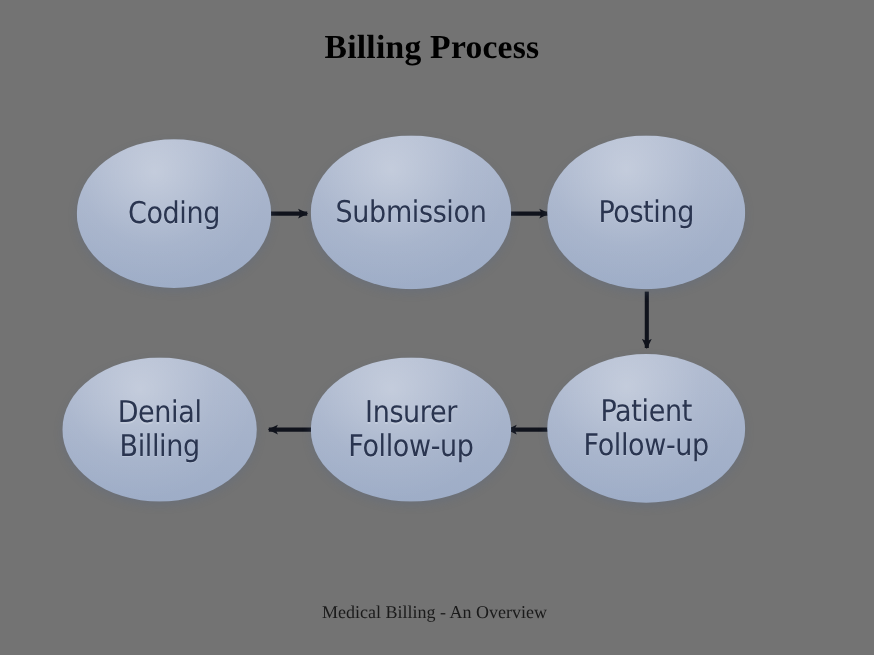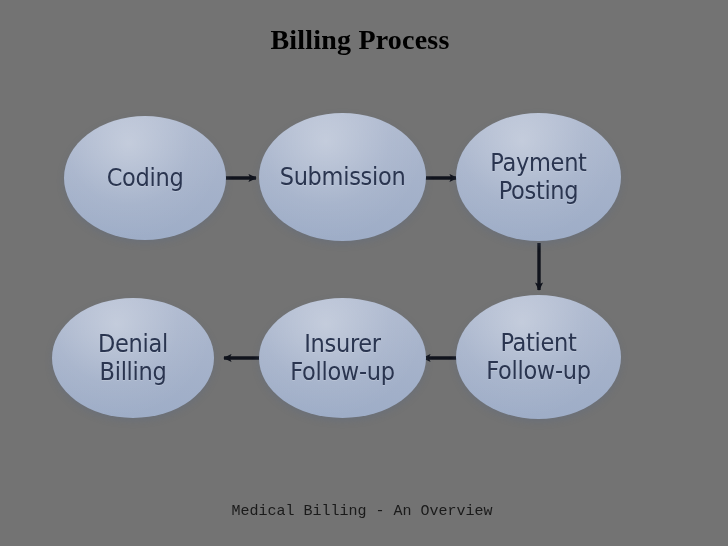--- a/index.html
+++ b/index.html
@@ -27,21 +27,21 @@
     color: #000000;
     letter-spacing: 0.2px;
     text-indent: -8px;
   }
   #footer {
     position: absolute;
     left: 0;
     top: 503px;
     width: 728px;
     text-align: center;
-    font-family: Liberation Mono, monospace;
+    font-family: Liberation Serif, serif;
     font-size: 15px;
     color: #1a1a1a;
     text-indent: -4px;
   }
   #canvas {
     position: absolute;
     left: 0;
     top: 0;
     width: 728px;
     height: 546px;
@@ -127,21 +127,20 @@
   </div>
 
   <div class="node" id="node-charges-entry">
     <span class="label">
       <span class="ln">Submission</span>
     </span>
   </div>
 
   <div class="node" id="node-payment">
     <span class="label">
-      <span class="ln">Payment</span>
       <span class="ln">Posting</span>
     </span>
   </div>
 
   <div class="node" id="node-patient-follow">
     <span class="label">
       <span class="ln">Patient</span>
       <span class="ln">Follow-up</span>
     </span>
   </div>

